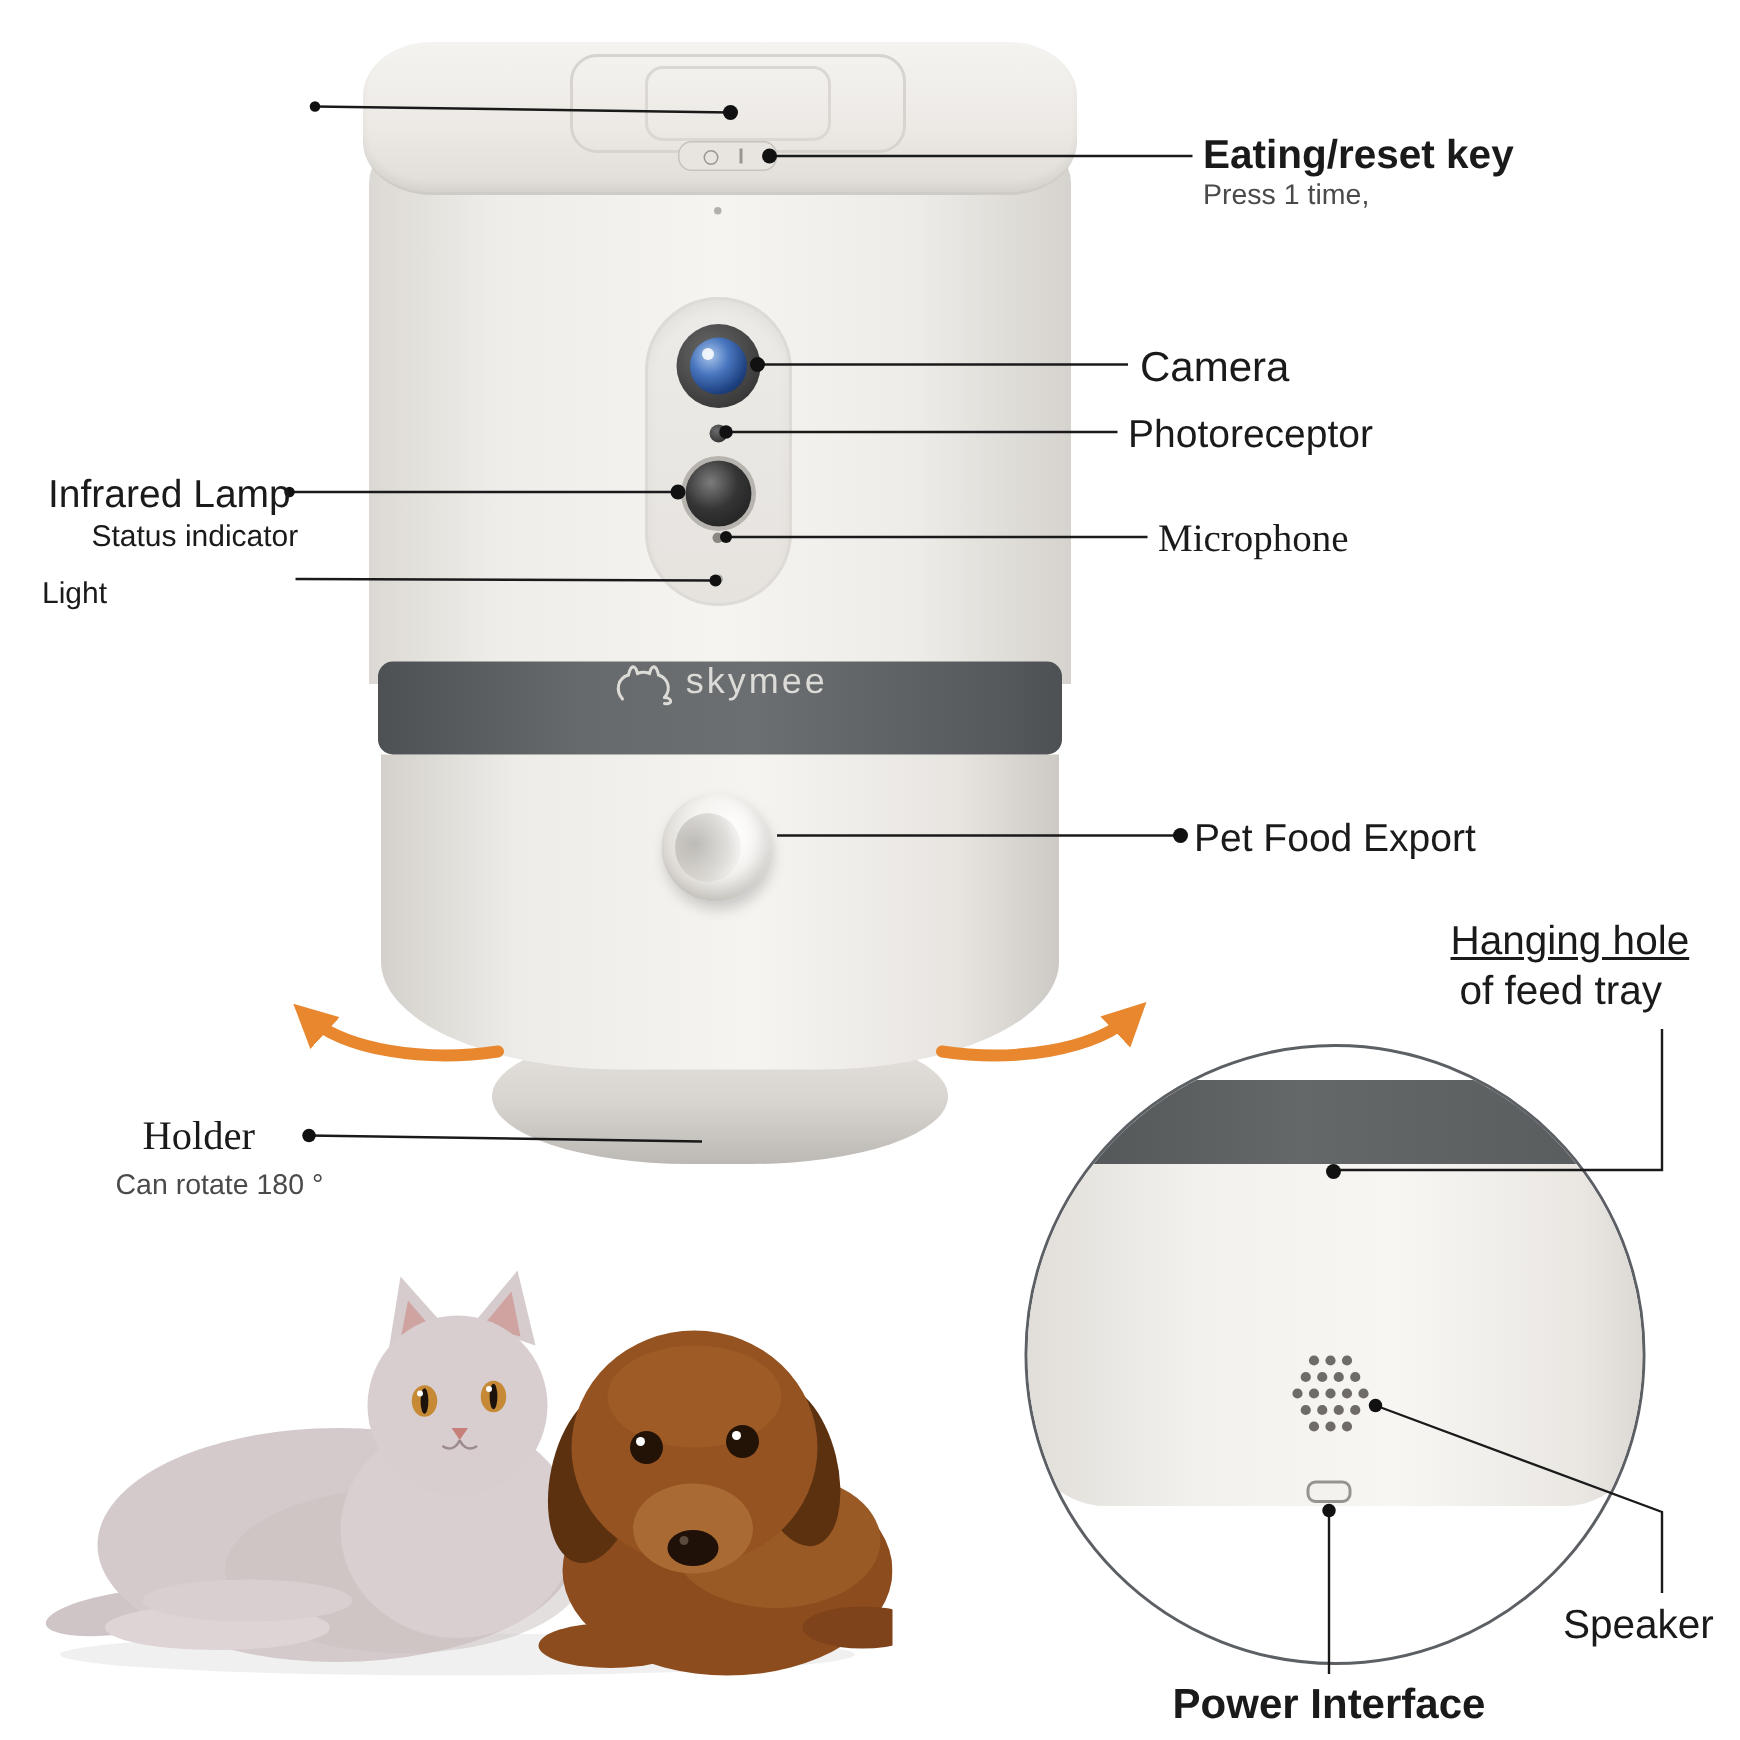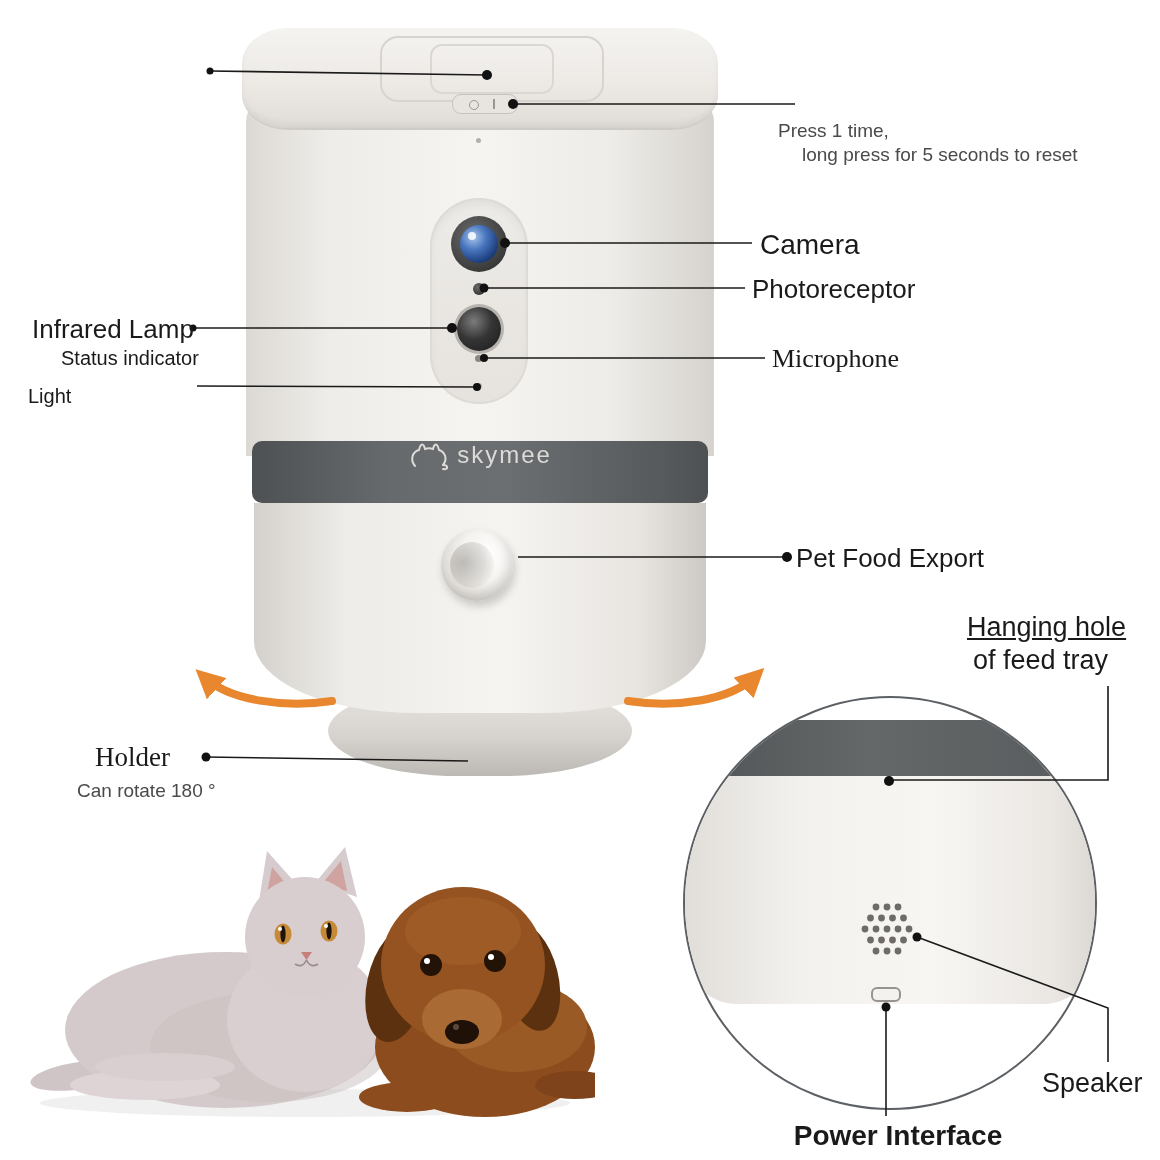--- a/index.html
+++ b/index.html
@@ -2,21 +2,21 @@
 <html><head>
 <meta charset="utf-8">
 <style>
   html,body{margin:0;padding:0;background:#ffffff;}
   #canvas{
     position:relative;width:1160px;height:1160px;background:#ffffff;overflow:hidden;
     font-family:"Liberation Sans", sans-serif;color:#1a1a1a;
   }
   .label{position:absolute;font-size:26px;color:#1a1a1a;white-space:nowrap;z-index:9;}
   .label-bold{font-weight:700;font-size:27px;}
-  .label-med{font-weight:600;font-size:28px;margin-left:12px;}
+  .label-med{font-weight:600;font-size:28px;}
   .label-small{font-size:20px;}
   .sublabel{position:absolute;font-size:19px;color:#4a4a4a;white-space:nowrap;z-index:9;}
 
   
   .lid{
     position:absolute;left:242px;top:28px;width:476px;height:100px;z-index:3;
     border-radius:46px / 36px;
     background:linear-gradient(180deg,#f5f3f0 0%,#edeae6 55%,#e0ddd8 100%);
     border-bottom:2px solid #cfccc7;
     box-shadow:inset 0 -4px 6px rgba(0,0,0,.05);
@@ -272,22 +272,22 @@
       <circle cx="477" cy="387" r="4"></circle>
       <circle cx="787" cy="557" r="5"></circle>
       <circle cx="889" cy="781" r="5"></circle>
       <circle cx="206" cy="757" r="4.5"></circle>
       <circle cx="917" cy="937" r="4.5"></circle>
       <circle cx="886" cy="1007" r="4.5"></circle>
     </g>
   </svg>
 
 
-  <div class="sublabel" style="left:778px;top:120px;text-align:right;">Press 1 time,</div>
-  <div class="sublabel" style="left:802px;top:144px;">long press for 5 seconds to reset</div>
+  <div class="label label-bold" style="left:802px;top:88px;">Eating/reset key</div>
+  <div class="sublabel" style="left:802px;top:120px;text-align:right;">Press 1 time,</div>
 
   <div class="label" style="left:760px;top:229px;font-size:28px;">Camera</div>
   <div class="label" style="left:752px;top:274px;">Photoreceptor</div>
   <div class="label" style="left:32px;top:314px;">Infrared Lamp</div>
   <div class="label" style="left:772px;top:344px;font-family:Liberation Serif, serif;">Microphone</div>
 
   <div class="label label-small" style="left:28px;top:347px;margin-left:33px;">Status indicator</div>
   <div class="label label-small" style="left:28px;top:385px;">Light</div>
 
   <div class="label" style="left:796px;top:543px;">Pet Food Export</div>

